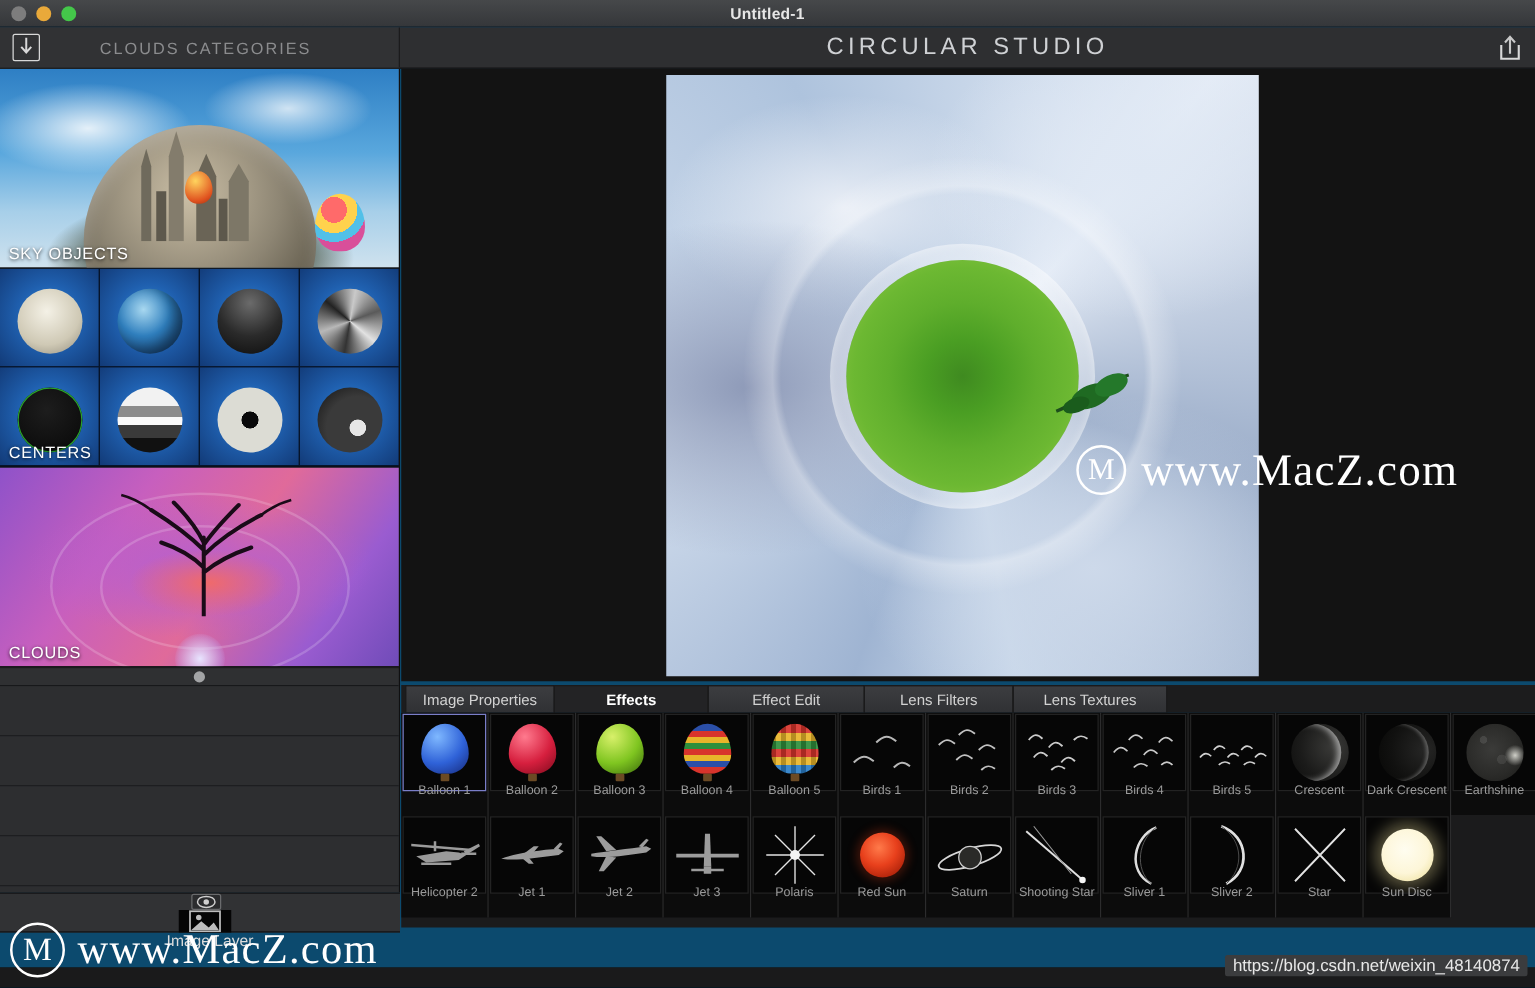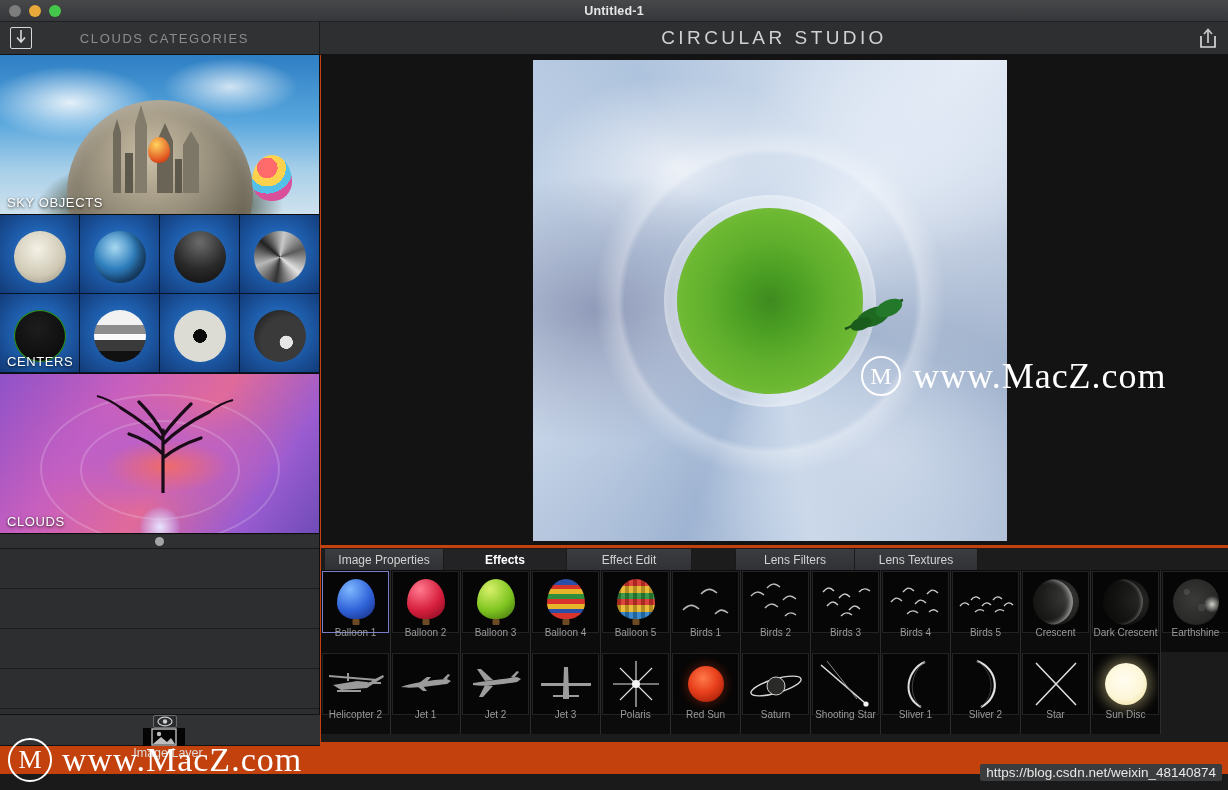--- a/index.html
+++ b/index.html
@@ -1,19 +1,19 @@
 <!DOCTYPE html>
 <html><head>
 <meta charset="utf-8">
 <style>
   * { box-sizing: border-box; margin:0; padding:0; }
   html,body { width:1228px; height:790px; overflow:hidden; background:#000; }
   body { font-family:"Liberation Sans", sans-serif; color:#ccc; }
 
-  #app { position:relative; width:1228px; height:790px; background:#c2410c; }
+  #app { position:relative; width:1228px; height:790px; background:#0c4a6e; }
 
   
   .titlebar {
     position:absolute; left:0; top:0; width:1228px; height:22px;
     background:linear-gradient(#46484a,#35373a);
     border-bottom:1px solid #212123;
     display:flex; align-items:center;
   }
   .traffic { display:flex; gap:8px; padding-left:9px; }
   .dot { width:12px; height:12px; border-radius:50%; }
@@ -223,21 +223,21 @@
     height:22px; display:flex; align-items:center; justify-content:center;
     font-size:12px; color:#d2d2d2;
     background:linear-gradient(#3c3d40,#303134);
     border:1px solid #1a1a1b; border-bottom:none;
     margin-right:-1px;
     text-align:right;
   }
   .tab.w1 { width:120px; }
   .tab.w2 { width:124px; }
   .tab.w3 { width:126px; }
-  .tab.w4 { width:120px;margin-left:44px; }
+  .tab.w4 { width:120px; }
   .tab.w5 { width:124px; }
   .tab.active {
     background:#232325; color:#fff; font-weight:bold;
   }
 
   
   .effgrid {
     position:absolute; left:321px; top:570px; width:907px; height:172px;
     background:#1b1b1c; overflow:hidden;
   }

